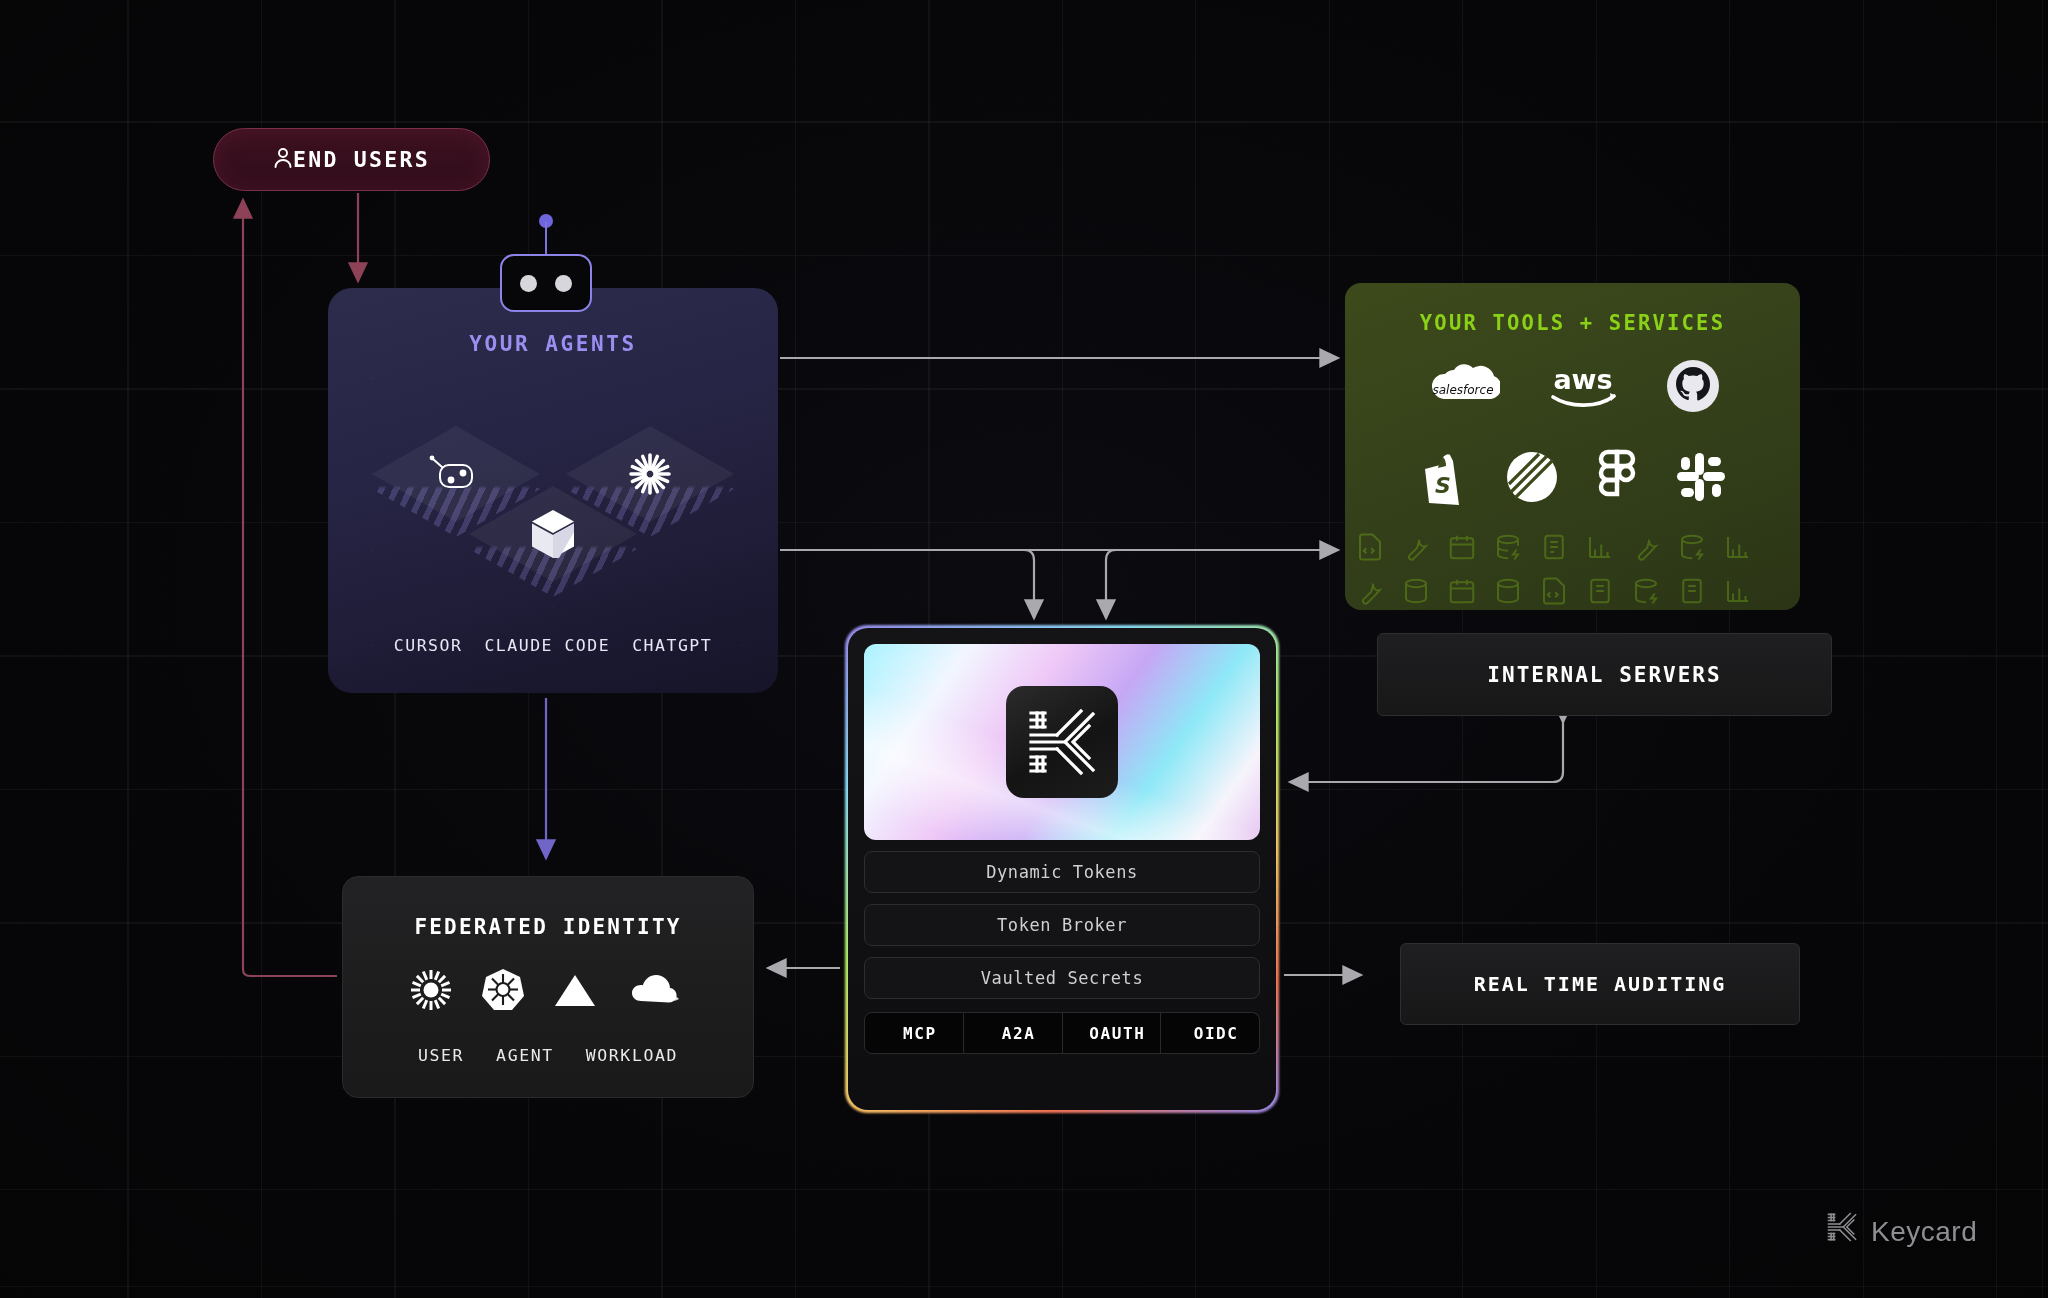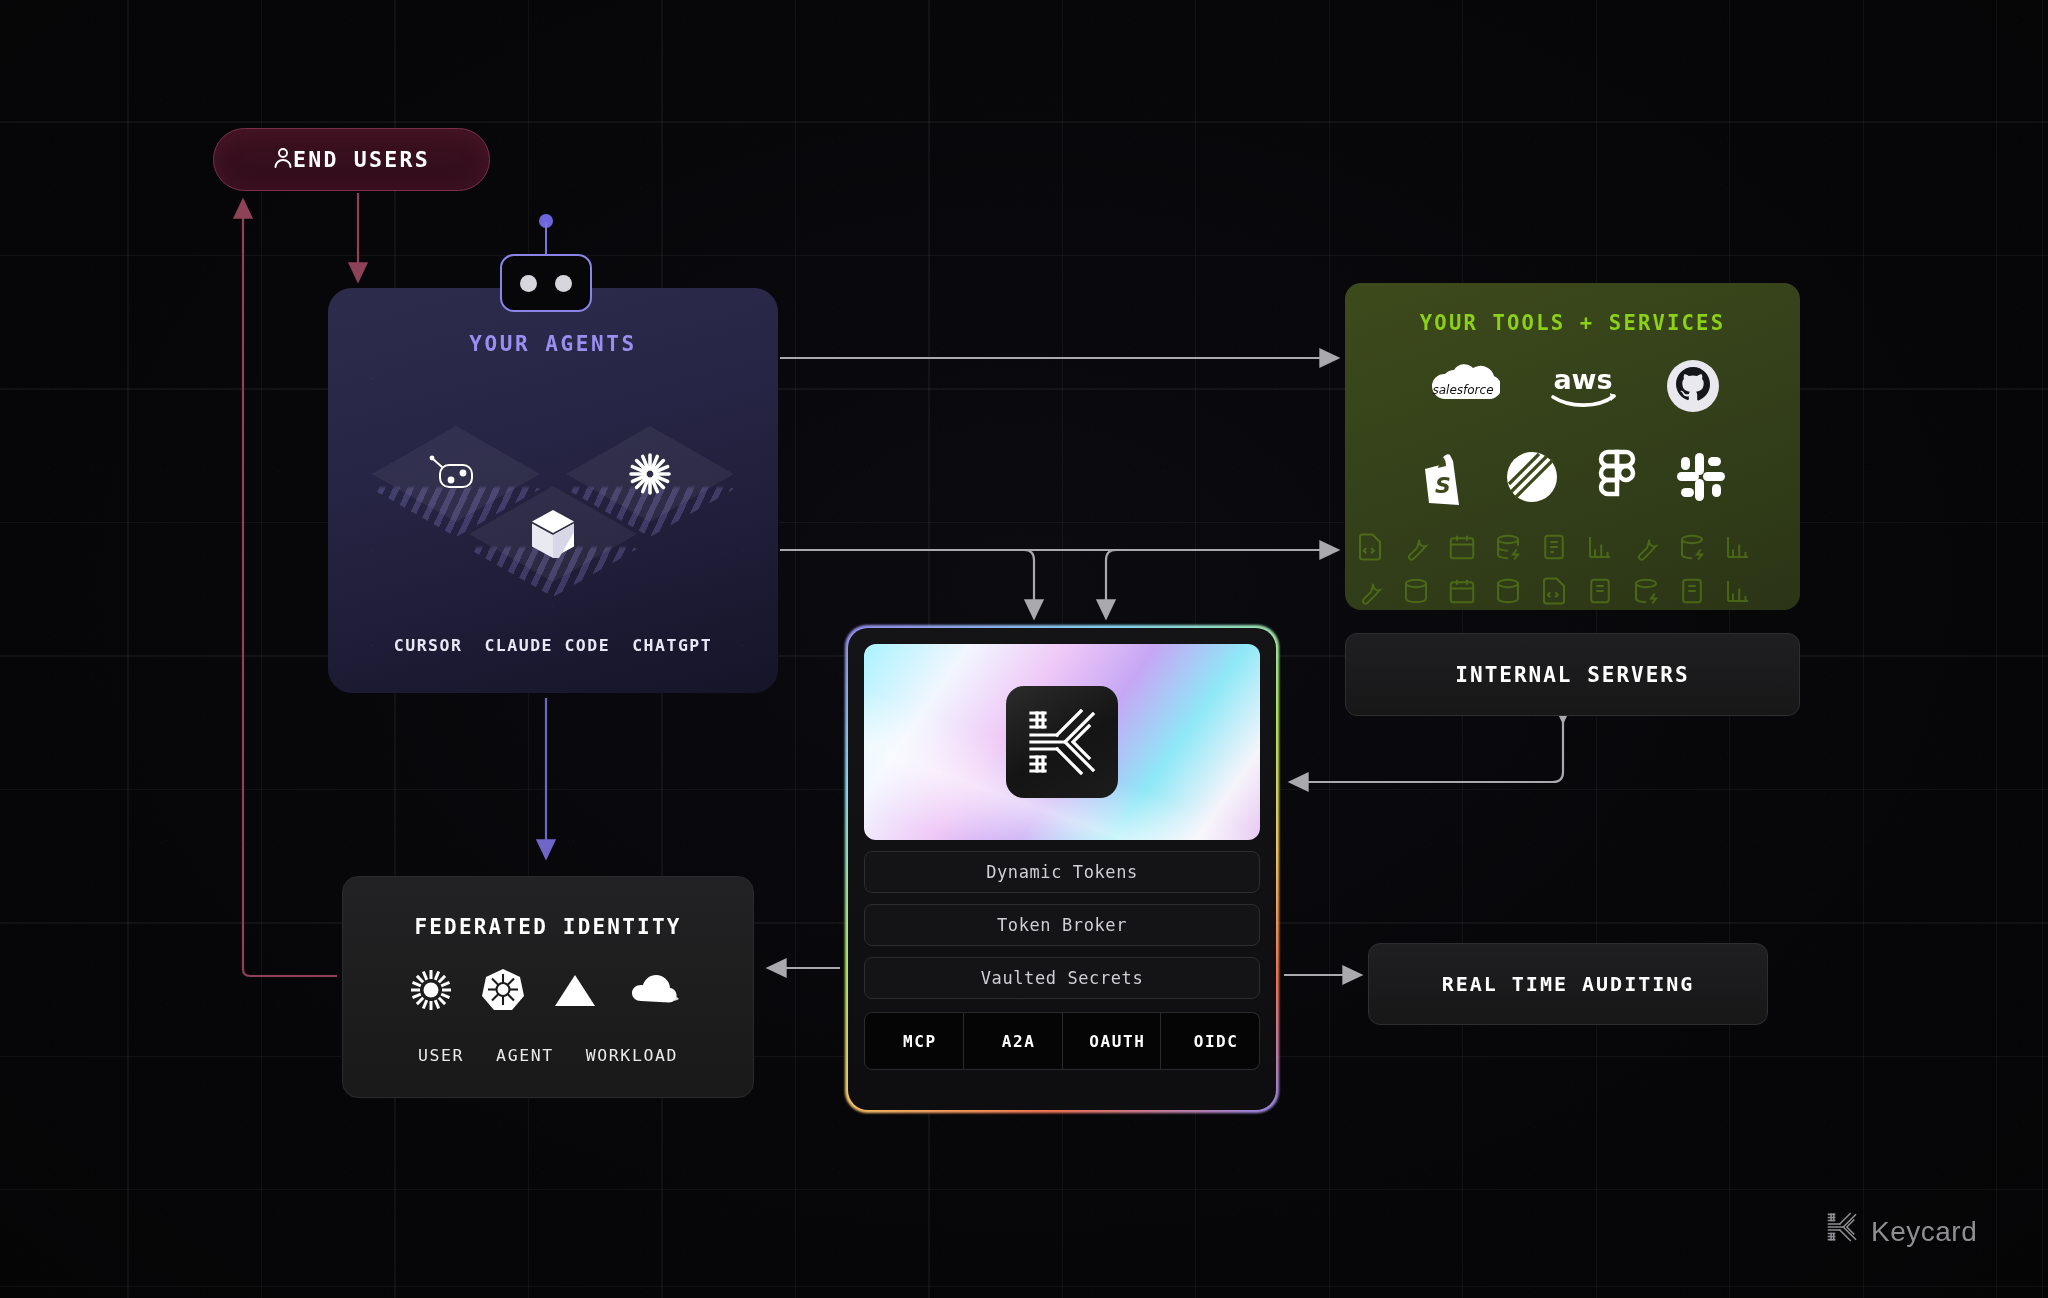--- a/index.html
+++ b/index.html
@@ -77,21 +77,20 @@
   .ghost-tile {
     position: absolute; width: 168px; height: 96px;
     border: 1px solid rgba(175,168,230,.10);
     clip-path: polygon(50% 0,100% 50%,50% 100%,0 50%);
   }
   #agents .names {
     position: absolute; left: 0; right: 0; bottom: 38px;
     display: flex; justify-content: center; gap: 22px;
     font-size: 16.5px; letter-spacing: 1.5px; color: #e9e7f5;
     font-family: "DejaVu Sans Mono", monospace;
-    font-weight: bold;
   }
   
   #robot { left: 500px; top: 250px; width: 96px; height: 62px; }
   #robot .head {
     position: absolute; left: 0; bottom: 0; width: 92px; height: 58px;
     background: #07070a; border: 2.4px solid #8c84e8; border-radius: 14px;
     display: flex; align-items: center; justify-content: center; gap: 18px;
   }
   #robot .eye { width: 17px; height: 17px; border-radius: 50%; background: #d6d6dc; }
   #robot .ant { position: absolute; left: 45px; bottom: 56px; width: 2.4px; height: 34px; background: #7d74e0; }
@@ -112,25 +111,25 @@
   #tools .row1 { top: 76px; gap: 44px; }
   #tools .row2 { top: 165px; gap: 36px; }
   #tools .ghosts {
     position: absolute; left: 0; right: 0; bottom: 0; height: 86px;
     display: flex; flex-wrap: wrap; gap: 14px 16px; padding: 8px 10px;
     opacity: .30; overflow: hidden;
   }
 
   
   .darkbox {
-    border-radius: 12px; border: 1px solid #2e2e30;
+    border-radius: 6px; border: 1px solid #2e2e30;
     background: linear-gradient(180deg,#1f1f21 0%, #171718 100%);
     display: flex; align-items: center; justify-content: center;
     color: #fff; font-family: "DejaVu Sans Mono", monospace;
-    font-size: 21px; letter-spacing: 2px; font-weight: 700;
+    font-size: 21px; letter-spacing: 2px; font-weight: 700; margin-left: 32px;
   }
   #internal-servers { left: 1345px; top: 633px; width: 455px; height: 83px; }
   #real-time-auditing { left: 1368px; top: 943px; width: 400px; height: 82px; font-size: 20px; }
 
   
   #federated {
     left: 342px; top: 876px; width: 412px; height: 222px;
     border-radius: 16px; border: 1px solid #2b2b2d;
     background: linear-gradient(180deg,#222224 0%, #191919 100%);
   }
@@ -179,21 +178,21 @@
   }
   .feature {
     height: 42px; margin-top: 11px; border-radius: 8px;
     border: 1px solid #2d2d30; background: #141416;
     display: flex; align-items: center; justify-content: center;
     color: #cfcfd4; font-size: 17px; letter-spacing: .6px;
     font-family: "DejaVu Sans Mono", monospace;
   }
   #protocols { display: flex; gap: 0; margin-top: 13px; }
   #protocols .p {
-    flex: 1; height: 58px; background: #050506; border: 1px solid #2a2a2c;
+    flex: 1; height: 42px; background: #050506; border: 1px solid #2a2a2c;
     display: flex; align-items: center; justify-content: center;
     color: #fff; font-size: 16px; letter-spacing: 1.6px; font-weight: 700;
     font-family: "DejaVu Sans Mono", monospace;
     padding-left: 12px;
   }
   #protocols .p:first-child { border-radius: 8px 0 0 8px; }
   #protocols .p:last-child { border-radius: 0 8px 8px 0; }
   #protocols .p + .p { border-left: none; }
 
   

